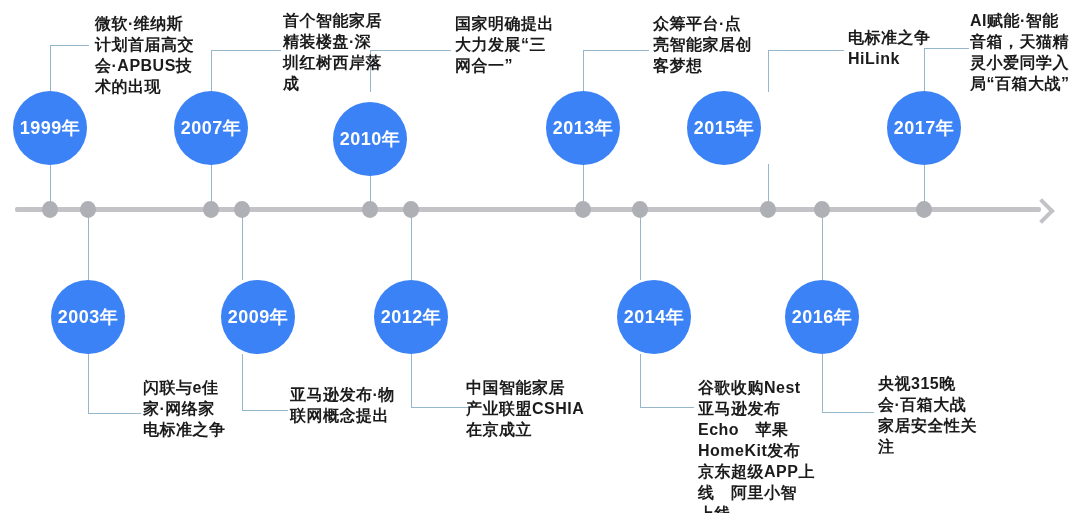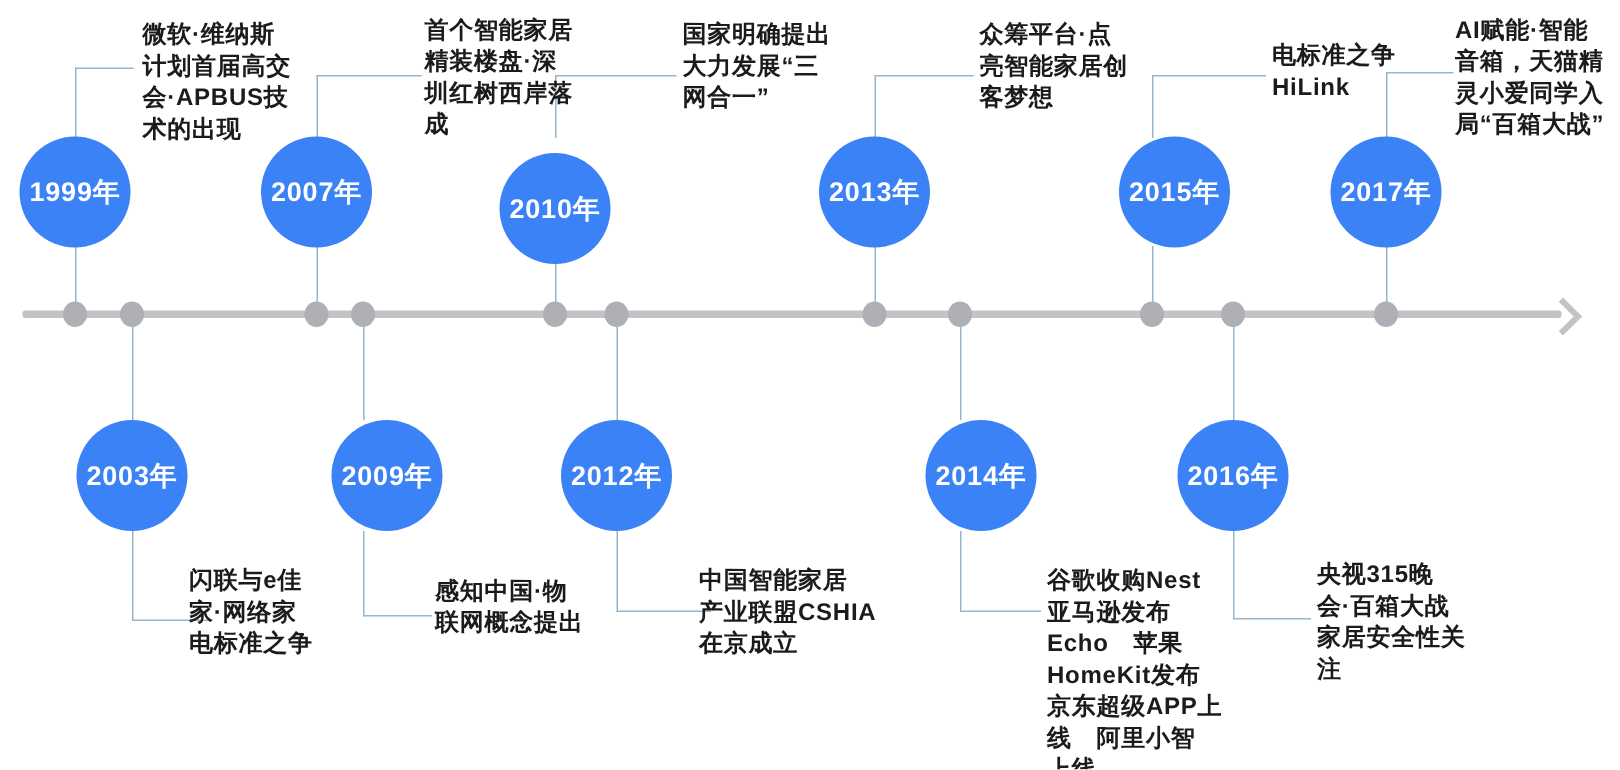--- a/index.html
+++ b/index.html
@@ -56,21 +56,21 @@
 术的出现</div>
   </div>
 
   <div>
     <div class="elbow bottom" style="left:88px;top:354px;width:52px;height:59px"></div>
     <div class="stem" style="left:88px;top:212px;height:68px"></div>
     <div class="dot" style="left:80px;top:201px"></div>
     <div class="circle" style="left:51px;top:280px">
       <span>2003年</span>
     </div>
-    <div class="desc" style="left:126px;top:377px;width:112px">闪联与e佳
+    <div class="desc" style="left:143px;top:377px;width:112px">闪联与e佳
 家·网络家
 电标准之争</div>
   </div>
 
   <div>
     <div class="elbow top" style="left:211px;top:50px;width:69px;height:41px"></div>
     <div class="stem" style="left:211px;top:164px;height:45px"></div>
     <div class="dot" style="left:203px;top:201px"></div>
     <div class="circle" style="left:174px;top:91px">
       <span>2007年</span>
@@ -81,21 +81,21 @@
 成</div>
   </div>
 
   <div>
     <div class="elbow bottom" style="left:242px;top:354px;width:45px;height:56px"></div>
     <div class="stem" style="left:242px;top:212px;height:68px"></div>
     <div class="dot" style="left:234px;top:201px"></div>
     <div class="circle" style="left:221px;top:280px">
       <span>2009年</span>
     </div>
-    <div class="desc" style="left:290px;top:384px;width:132px">感知中国·物
+    <div class="desc" style="left:290px;top:384px;width:132px">亚马逊发布·物
 联网概念提出</div>
   </div>
 
   <div>
     <div class="elbow top" style="left:370px;top:50px;width:80px;height:41px"></div>
     <div class="stem" style="left:370px;top:164px;height:45px"></div>
     <div class="dot" style="left:362px;top:201px"></div>
     <div class="circle" style="left:333px;top:102px">
       <span>2010年</span>
     </div>
@@ -141,21 +141,21 @@
 HomeKit发布
 京东超级APP上
 线　阿里小智
 上线</div>
   </div>
 
   <div>
     <div class="elbow top" style="left:768px;top:50px;width:75px;height:41px"></div>
     <div class="stem" style="left:768px;top:164px;height:45px"></div>
     <div class="dot" style="left:760px;top:201px"></div>
-    <div class="circle" style="left:746px;top:91px">
+    <div class="circle" style="left:687px;top:91px">
       <span>2015年</span>
     </div>
     <div class="desc" style="left:848px;top:27px;width:104px">电标准之争
 HiLink</div>
   </div>
 
   <div>
     <div class="elbow bottom" style="left:822px;top:354px;width:51px;height:58px"></div>
     <div class="stem" style="left:822px;top:212px;height:68px"></div>
     <div class="dot" style="left:814px;top:201px"></div>

